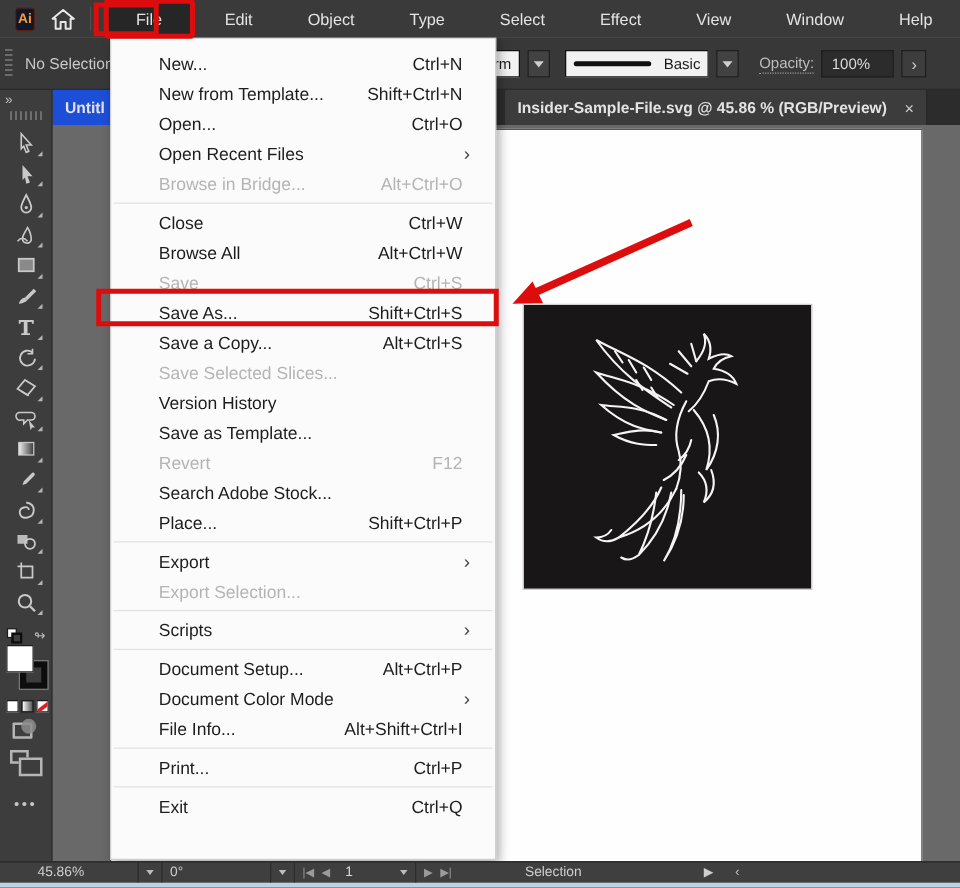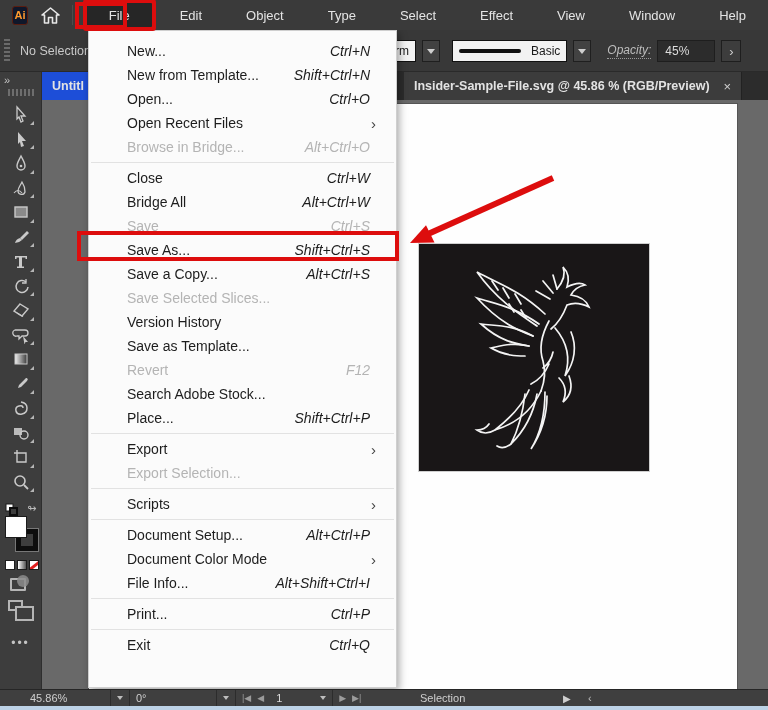--- a/index.html
+++ b/index.html
@@ -28,21 +28,21 @@
   .no-selection { color:#c9c9c9; font-size:12.5px; margin-left:10px; }
   .cb-right { position:absolute; left:378px; top:0; height:42px; display:flex; align-items:center; gap:6px; }
   .white-field { background:#f2f2f2; border:1px solid #111; color:#1a1a1a; font-size:12px;
                  height:22px; display:flex; align-items:center; padding:0 6px; }
   .chev-btn { width:18px; height:22px; background:#424242; border:1px solid #1f1f1f;
               display:flex; align-items:center; justify-content:center; }
   .chev { width:0; height:0; border-left:4px solid transparent; border-right:4px solid transparent;
           border-top:5px solid #cfcfcf; }
   .stroke-line { width:62px; height:4px; background:#111; border-radius:2px; margin-right:10px; }
   .cb-label { color:#bdbdbd; font-size:12px; }
-  .dotted-u { border-bottom:1px dotted #9a9a9a; padding-bottom:1px;font-style:italic; }
+  .dotted-u { border-bottom:1px dotted #9a9a9a; padding-bottom:1px; }
   .dark-field { background:#2c2c2c; border:1px solid #1e1e1e; color:#dcdcdc; font-size:12px;
                 height:22px; min-width:58px; display:flex; align-items:center; padding:0 7px; }
   .arrow-btn { width:20px; height:22px; background:#3d3d3d; border:1px solid #1e1e1e; color:#cfcfcf;
                font-size:13px; display:flex; align-items:center; justify-content:center; }
 
   
   .tabbar { position:absolute; left:42px; top:72px; width:726px; height:28px; background:#2c2c2c;
             display:flex; align-items:stretch; z-index:5; }
   .doc-tab { display:flex; align-items:center; padding:0 10px; font-size:12.5px; font-weight:bold;
              color:#e3e3e3; background:#1d4ed8; border-right:1px solid #222; }
@@ -90,21 +90,21 @@
                outline:1px solid #cfcfcf; }
   .art-image svg { width:100%; height:100%; }
 
   
   .file-menu { position:absolute; left:88px; top:30px; width:309px; height:658px; background:#fbfbfb;
                border:1px solid #cfcfcf; box-shadow:2px 3px 8px rgba(0,0,0,.35);
                padding:8px 0; z-index:20; }
   .fm-row { height:24px; display:flex; align-items:center; padding:0 26px 0 38px; font-size:14px;
             color:#1d1d1d; }
   .fm-label { flex:1; white-space:nowrap; }
-  .fm-shortcut { white-space:nowrap;font-style:italic; }
+  .fm-shortcut { white-space:nowrap; }
   .fm-sub { font-size:15px; color:#444; margin-right:-6px; }
   .fm-row.disabled { color:#b4b4b4; }
   .fm-sep { height:1px; background:#e2e2e2; margin:3px 2px; }
 
   
   .red-box { position:absolute; border:4px solid #dd0d0d; z-index:40; pointer-events:none; }
   #file-red-box { left:75px; top:2px; width:52px; height:27px; }
   #saveas-red-box { left:77px; top:231px; width:322px; height:30px; }
   #anno-arrow { position:absolute; left:398px; top:168px; z-index:40; }
 
@@ -157,21 +157,21 @@
           <span class="chev"></span>
         </div>
       <div class="white-field" style="margin-left:6px;">
         <span class="stroke-line"></span>
         <span>Basic</span>
       </div>
       <div class="chev-btn">
           <span class="chev"></span>
         </div>
       <span class="cb-label dotted-u" style="margin-left:10px;">Opacity:</span>
-      <div class="dark-field">45%</div>
+      <div class="dark-field">100%</div>
       <div class="arrow-btn">›</div>
 
     </div>
   </div>
 
   <div class="tabbar">
     <div class="doc-tab" style="min-width:46px;">
       <span>Untitl</span>
     </div>
     <div class="doc-tab active" style="margin-left:309px;">
@@ -362,21 +362,21 @@
       <div class="fm-row disabled">
         <span class="fm-label">Browse in Bridge...</span>
         <span class="fm-shortcut">Alt+Ctrl+O</span>
       </div>
       <div class="fm-sep"></div>
       <div class="fm-row">
         <span class="fm-label">Close</span>
         <span class="fm-shortcut">Ctrl+W</span>
       </div>
       <div class="fm-row">
-        <span class="fm-label">Bridge All</span>
+        <span class="fm-label">Browse All</span>
         <span class="fm-shortcut">Alt+Ctrl+W</span>
       </div>
       <div class="fm-row disabled">
         <span class="fm-label">Save</span>
         <span class="fm-shortcut">Ctrl+S</span>
       </div>
       <div class="fm-row">
         <span class="fm-label">Save As...</span>
         <span class="fm-shortcut">Shift+Ctrl+S</span>
       </div>

